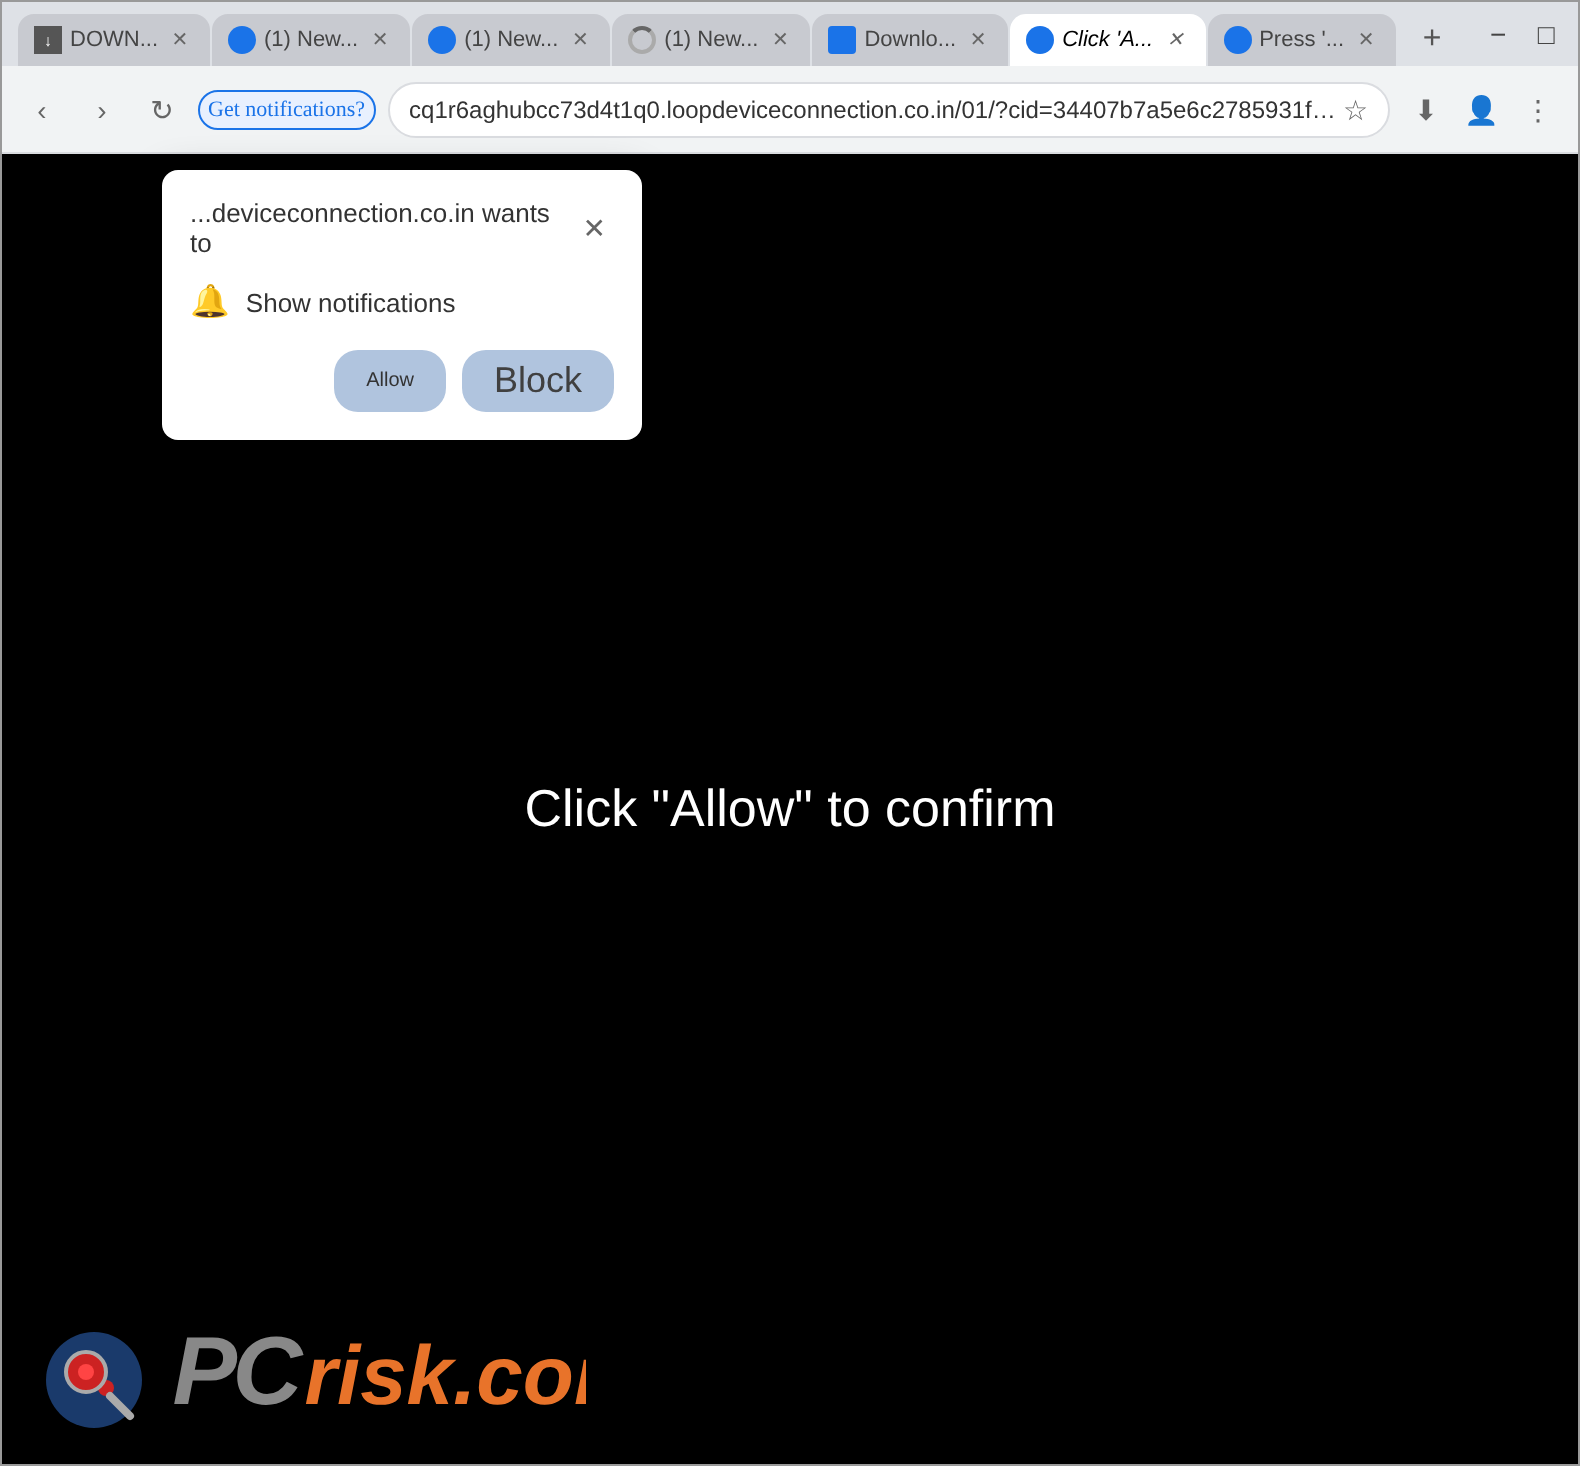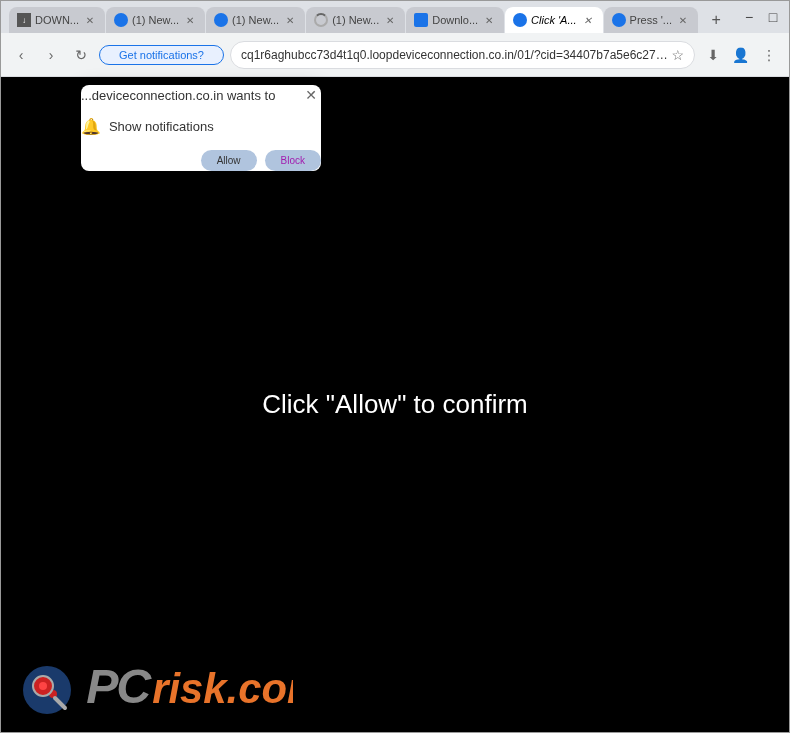--- a/index.html
+++ b/index.html
@@ -113,28 +113,29 @@
       color: #666;
       font-size: 14px;
       border-radius: 50%;
       cursor: pointer;
     }
 
     .notification-btn {
       background: #e8f0fe;
       border: 1px solid #1a73e8;
       border-radius: 12px;
-      padding: 3px 19px;
+      padding: 3px 4px;
       font-size: 11px;
       color: #1a73e8;
       cursor: pointer;
       white-space: nowrap;
       display: flex;
       align-items: center;
       gap: 4px;
+      font-family: Liberation Serif, serif;
     }
 
     .url-bar {
       flex: 1;
       height: 28px;
       background: #fff;
       border: 1px solid #dadce0;
       border-radius: 14px;
       display: flex;
       align-items: center;
@@ -186,20 +187,21 @@
 
     
     .notification-popup {
       position: absolute;
       top: 8px;
       left: 80px;
       width: 240px;
       background: #fff;
       border-radius: 8px;
       box-shadow: 0 4px 20px rgba(0,0,0,0.3);
+      padding: 14px;
       z-index: 100;
     }
 
     .popup-header {
       display: flex;
       justify-content: space-between;
       align-items: center;
       margin-bottom: 12px;
     }
 
@@ -244,22 +246,22 @@
       font-size: 10px;
       color: #333;
       cursor: pointer;
     }
 
     .btn-block {
       padding: 5px 16px;
       background: #b0c4de;
       border: none;
       border-radius: 12px;
-      font-size: 10px;
-      color: #a21caf;
+      font-size: 18px;
+      color: #404040;
       cursor: pointer;
     }
 
     
     .pcrisk-watermark {
       position: absolute;
       bottom: 16px;
       left: 20px;
       display: flex;
       align-items: flex-end;

